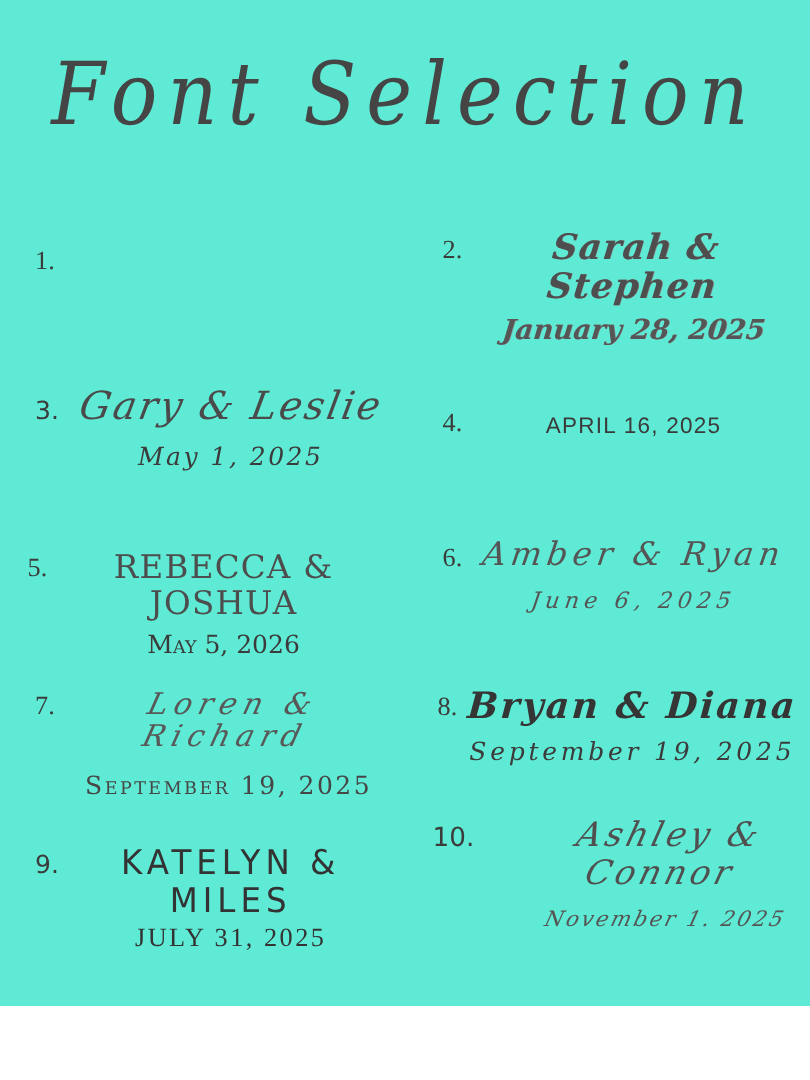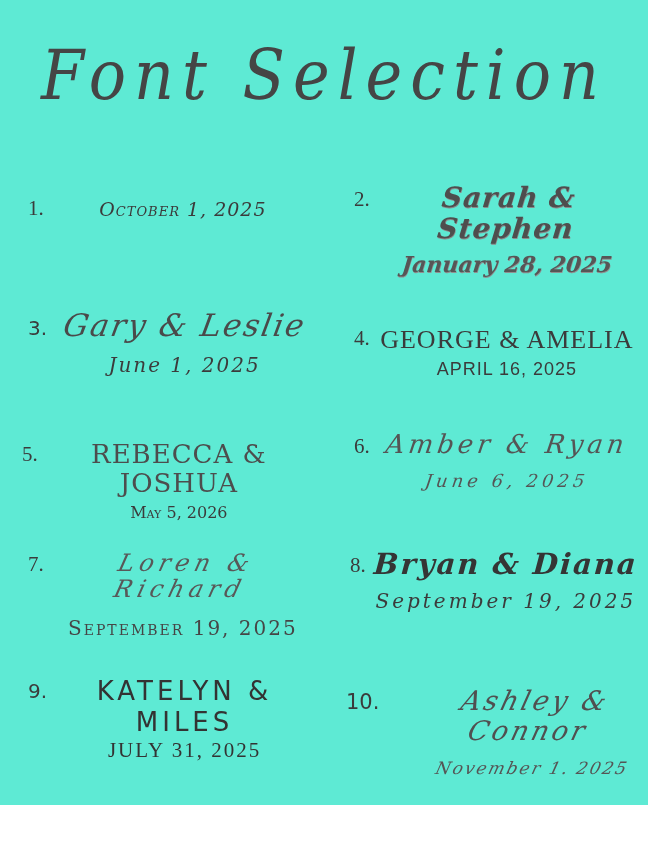--- a/index.html
+++ b/index.html
@@ -58,21 +58,21 @@
   
   .i1  { left: 28px;  top: 192px; width: 288px; }
   .i2  { left: 354px; top: 183px; width: 284px; }
   .i3  { left: 28px;  top: 308px; width: 288px; }
   .i4  { left: 354px; top: 326px; width: 284px; }
   .i5  { left: 22px;  top: 440px; width: 296px; }
   .i6  { left: 354px; top: 430px; width: 284px; }
   .i7  { left: 28px;  top: 550px; width: 288px; }
   .i8  { left: 350px; top: 549px; width: 290px; }
   .i9  { left: 28px;  top: 676px; width: 288px; }
-  .i10 { left: 346px; top: 686px; width: 294px; gap: 39px; }
+  .i10 { left: 346px; top: 654px; width: 294px; gap: 39px; }
 
   
   .i1 .names { font-style: italic; font-size: 28px; letter-spacing: 3px; }
   .i1 .num   { margin-top: 4px; }
   .i1 .date  { font-style: italic; font-variant: small-caps; font-size: 19px; letter-spacing: 1px; }
 
   
   .i2 .names { font-style: italic; font-weight: 700; font-size: 28px; letter-spacing: 1px; color: #4e4e4e;
                text-shadow: 0.5px 0.5px 0 #8a8a8a; }
   .i2 .names > span { transform: skewX(-6deg); }
@@ -87,21 +87,21 @@
   .i3 .num   { font-family: "DejaVu Sans", sans-serif; font-size: 20px; margin-top: 8px; }
   .i3 .date  { font-style: italic; font-size: 20px; letter-spacing: 2px; margin-top: 12px; }
 
   
   .i4 .names { font-family: "Liberation Serif", serif; font-size: 26px; letter-spacing: 1px; }
   .i4 .date  { font-family: Liberation Sans, sans-serif; font-size: 18px; letter-spacing: 1px; margin-top: 5px; }
 
   
   .i5 .names { font-size: 26px; letter-spacing: 1px; color: #4d4d4d; }
   .i5 .num   { margin-top: 2px; margin-right: 2px; }
-  .i5 .date  { font-variant: small-caps; font-size: 16px; text-align: center; }
+  .i5 .date  { font-variant: small-caps; font-size: 20px; text-align: center; }
 
   
   .i6 .names { font-style: italic; font-size: 26px; letter-spacing: 4px; color: #555555; }
   .i6 .names > span { transform: skewX(-8deg); }
   .i6 .num   { margin-top: 4px; }
   .i6 .date  { font-style: italic; font-size: 18px; letter-spacing: 4px; color: #555555; margin-top: 12px; }
   .i6 .date > span { transform: skewX(-8deg); }
 
   
   .i7 .names { font-style: italic; font-size: 24px; letter-spacing: 5px; color: #585858; }
@@ -131,44 +131,42 @@
 </head>
 <body>
 
 <div class="page">
 
   <div class="title">Font Selection</div>
 
   <div class="item i1">
     <span class="num">1.</span>
     <span class="content">
-      <span class="date"><span>October 1, 2025</span></span>
     </span>
   </div>
 
   <div class="item i2">
     <span class="num">2.</span>
     <span class="content">
       <span class="names"><span>Sarah &amp; Stephen</span></span>
       <span class="date"><span>January 28, 2025</span></span>
     </span>
   </div>
 
   <div class="item i3">
     <span class="num">3.</span>
     <span class="content">
       <span class="names"><span>Gary &amp; Leslie</span></span>
-      <span class="date"><span>June 1, 2025</span></span>
+      <span class="date"><span>May 1, 2025</span></span>
     </span>
   </div>
 
   <div class="item i4">
     <span class="num">4.</span>
     <span class="content">
-      <span class="names"><span>GEORGE &amp; AMELIA</span></span>
       <span class="date"><span>APRIL 16, 2025</span></span>
     </span>
   </div>
 
   <div class="item i5">
     <span class="num">5.</span>
     <span class="content">
       <span class="names"><span>REBECCA &amp; JOSHUA</span></span>
       <span class="date"><span>May 5, 2026</span></span>
     </span>

